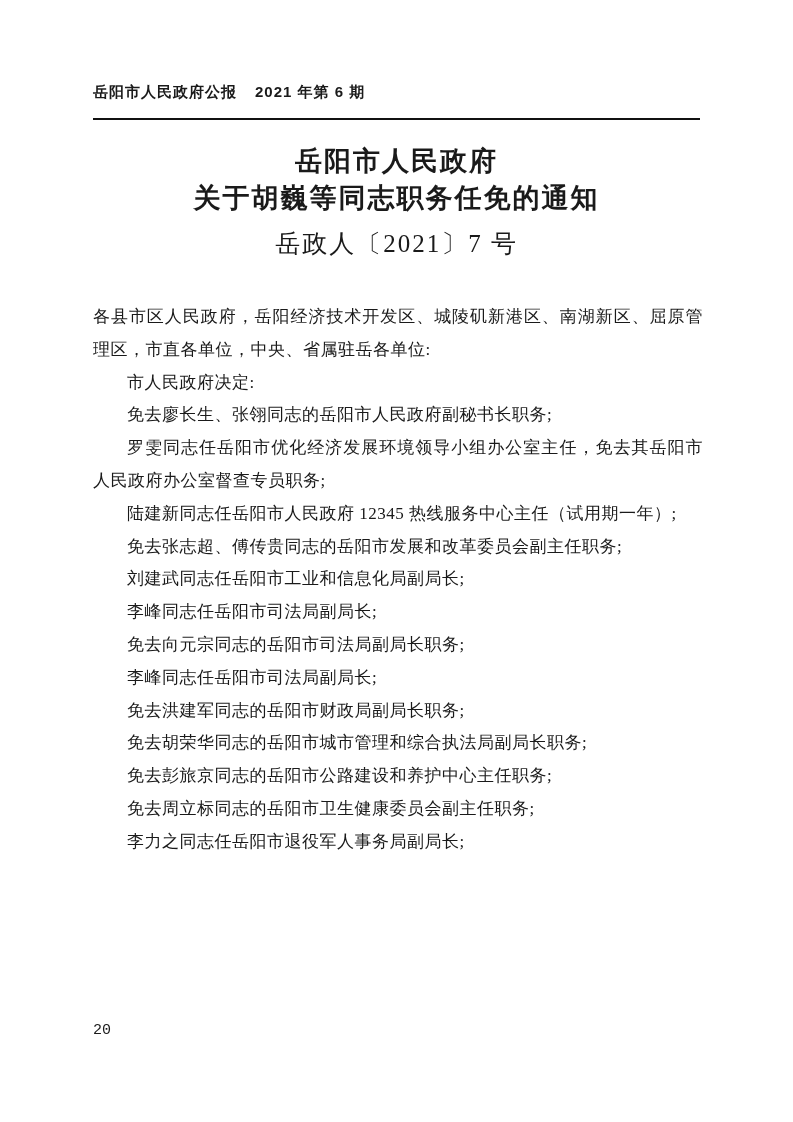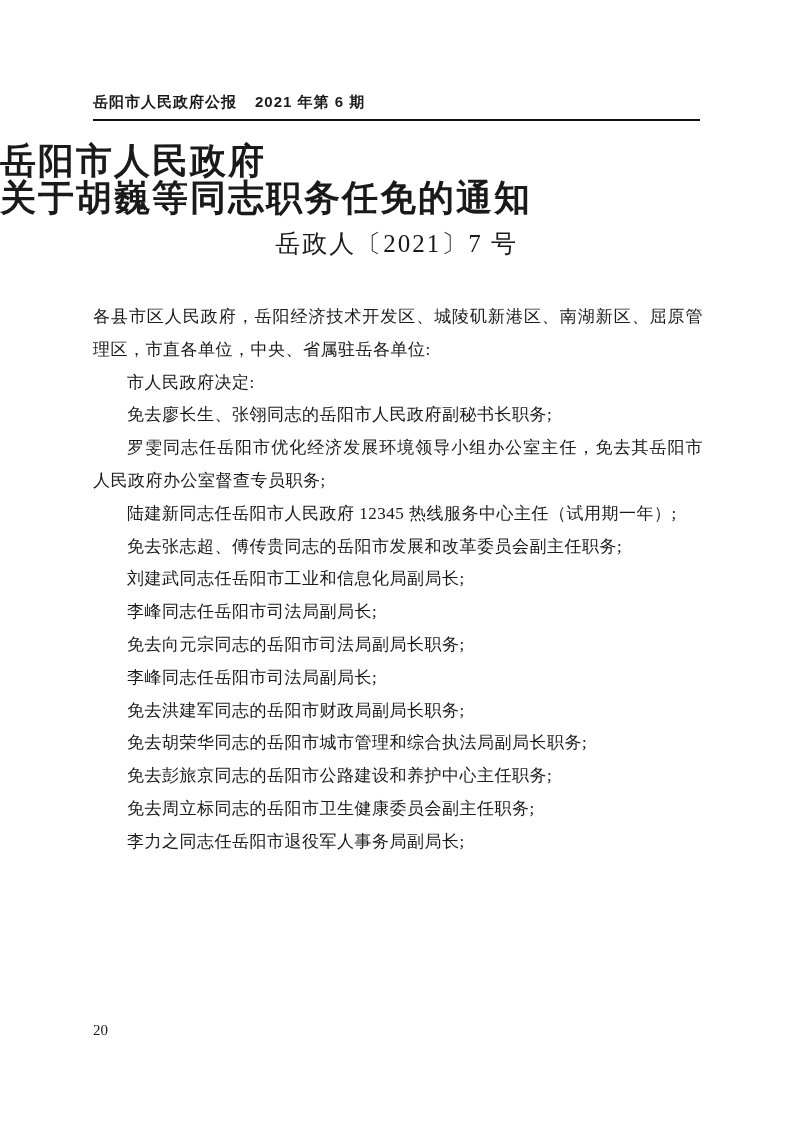--- a/index.html
+++ b/index.html
@@ -13,46 +13,46 @@
     height: 1122px;
     margin: 0 auto;
     background: #ffffff;
     color: #1a1a1a;
     overflow: hidden;
     font-family: "Liberation Serif", serif;
   }
   
   .running-header {
     position: absolute;
-    top: 92px;
+    top: 82px;
     left: 93px;
     width: 607px;
-    padding-bottom: 7px;
+    padding-bottom: 16px;
     border-bottom: 2px solid #111;
     font-family: "Liberation Sans", sans-serif;
     font-weight: bold;
     font-size: 15px;
     line-height: 20px;
     letter-spacing: 1px;
     white-space: nowrap;
   }
   .running-header .issue {
     margin-left: 18px;
     letter-spacing: 1px;
   }
   
   .doc-title {
     position: absolute;
     top: 143px;
     left: 0;
     width: 100%;
-    text-align: left;
+    text-align: center;
     font-family: Liberation Serif, serif;
     font-weight: bold;
-    font-size: 36px;
+    font-size: 27px;
     line-height: 37px;
     letter-spacing: 2px;
   }
   
   .doc-number {
     position: absolute;
     top: 227px;
     left: 0;
     width: 100%;
     text-align: center;
@@ -78,21 +78,21 @@
   }
   .doc-body p.indent {
     text-indent: 2em;
   }
   
   .page-number {
     position: absolute;
     left: 93px;
     top: 1022px;
     font-size: 15px;
-    font-family: Liberation Serif, serif;
+    font-family: Liberation Mono, monospace;
   }
 </style>
 </head>
 <body>
 
 <div class="page">
 
   <div class="running-header">
     <span>岳阳市人民政府公报</span><span class="issue">2021 年第 6 期</span>
   </div>

